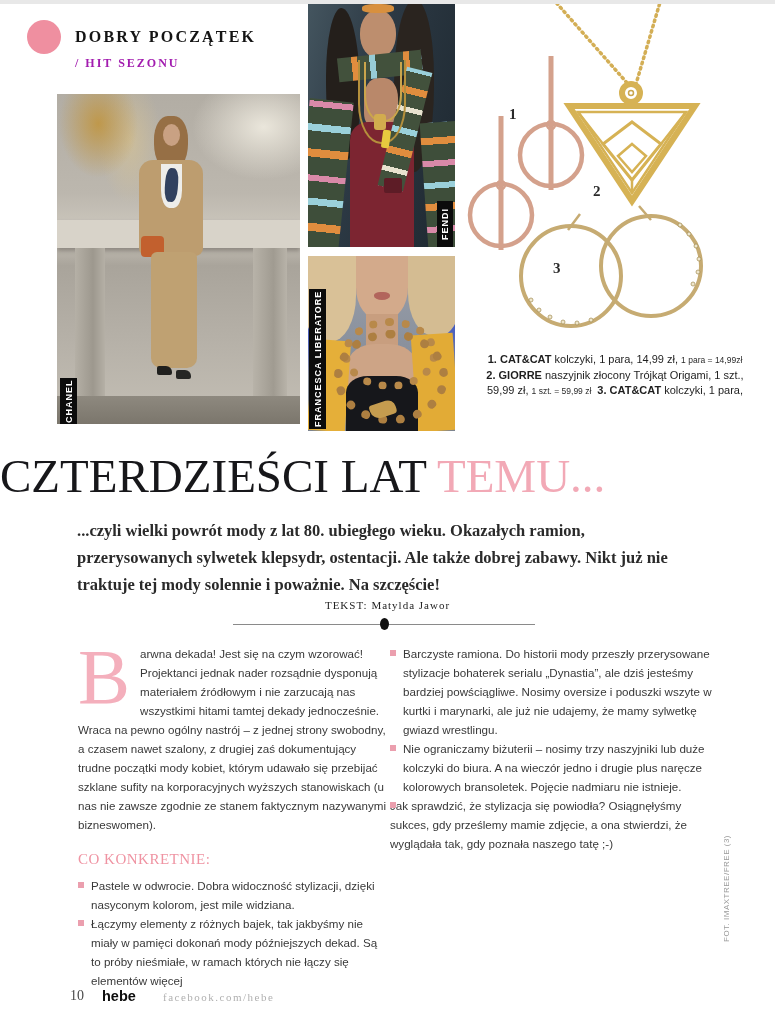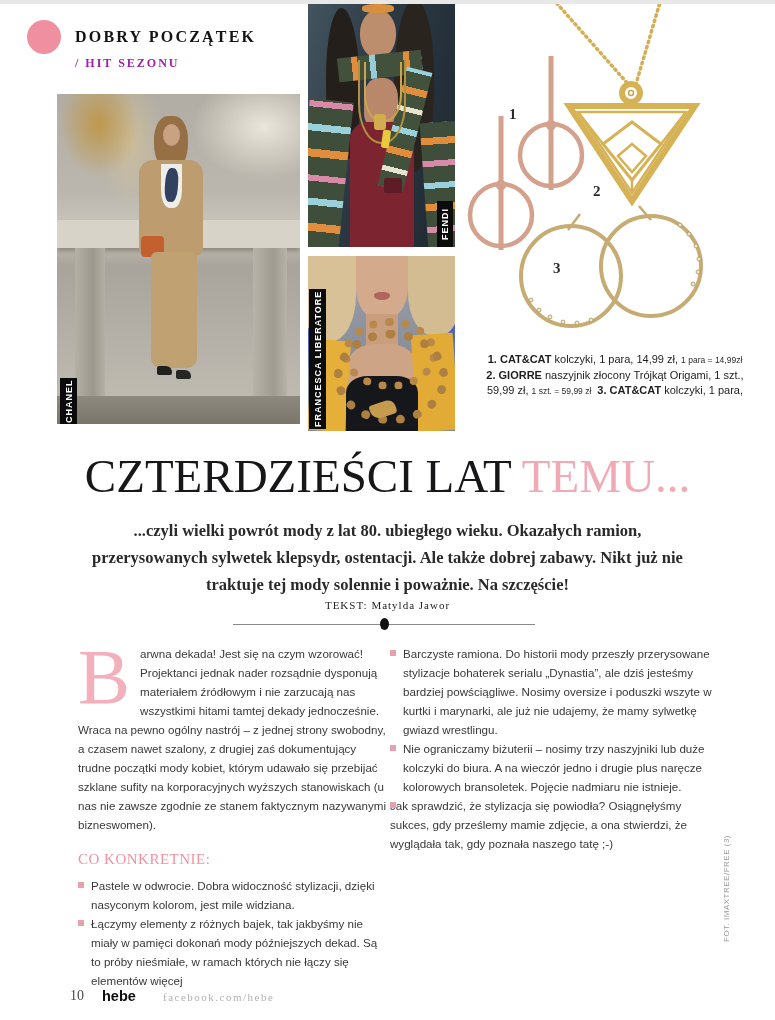--- a/index.html
+++ b/index.html
@@ -88,24 +88,24 @@
   #jewelry{left:465px;top:0;width:310px;height:345px;}
   .prod-num{font-family:"Liberation Serif",serif;font-size:15px;font-weight:bold;color:#2a2a2a;}
   #num1{left:509px;top:102px;} #num2{left:593px;top:179px;} #num3{left:553px;top:256px;}
 
   .caption{left:462px;top:348px;width:306px;text-align:center;font-size:11px;line-height:15px;color:#1e1e1e;}
   .caption .b{font-weight:bold;}
   .caption .s{font-size:8.5px;color:#2a2a2a;}
   .caption .gap{margin-left:6px;}
 
   
-  .headline{left:0;top:445px;width:775px;text-align:center;font-family:"Liberation Serif",serif;
+  .headline{left:0;top:445px;width:775px;text-align:left;font-family:"Liberation Serif",serif;
             font-size:47px;letter-spacing:0;color:#17171a;white-space:nowrap;}
   .headline .pink{color:#f2a9b6;}
-  .standfirst{left:77px;top:513px;width:621px;text-align:center;font-family:"Liberation Serif",serif;
+  .standfirst{left:77px;top:513px;width:621px;font-family:"Liberation Serif",serif;
               font-weight:bold;font-size:16.5px;line-height:27px;color:#2a2a2a;}
   .byline{left:0;top:595px;width:775px;text-align:center;font-family:"Liberation Serif",serif;
           font-size:11px;letter-spacing:1px;color:#222;}
   .divider-line{left:233px;top:620px;width:302px;height:1px;background:#8a8a8a;}
   .divider-dot{left:380px;top:614px;width:9px;height:12px;border-radius:50%;background:#101010;}
 
   
   .col{position:absolute;top:640px;font-size:11.6px;line-height:19px;color:#383838;}
   .col-left{left:78px;width:308px;}
   .col-right{left:390px;width:325px;}

